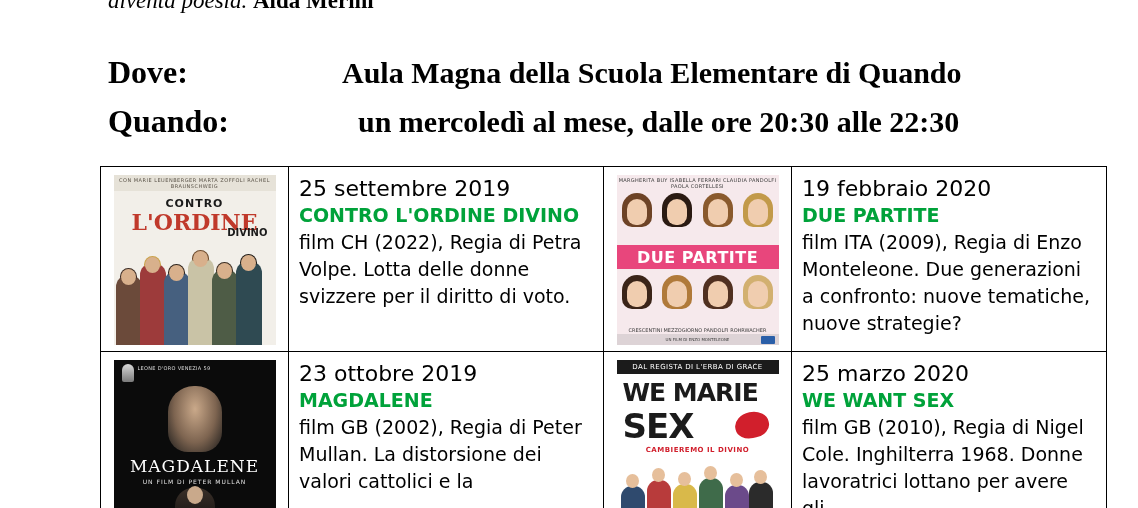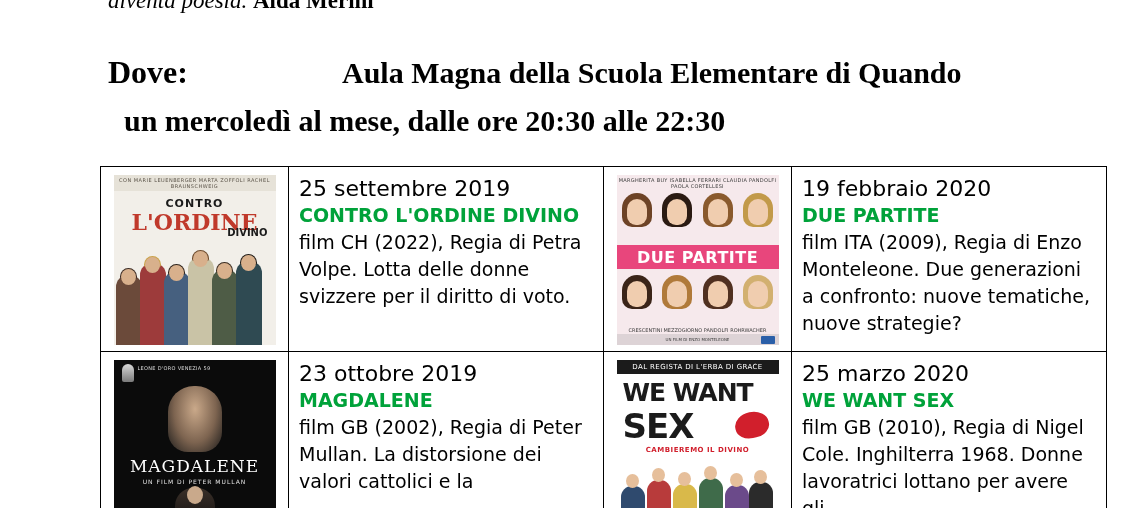--- a/index.html
+++ b/index.html
@@ -423,20 +423,21 @@
     <span class="italic">diventa poesia.</span>
     <span class="author">Alda Merini</span>
   </div>
 
   <div class="info-block">
     <div class="info-row r1">
       <div class="info-label">Dove:</div>
       <div class="info-value">Aula Magna della Scuola Elementare di Quando</div>
     </div>
     <div class="info-row r2">
+      <div class="info-label">Quando:</div>
       <div class="info-value">un mercoledì al mese, dalle ore 20:30 alle 22:30</div>
     </div>
   </div>
 
   <table class="film-table">
     <tbody>
       <tr>
 
         <td class="poster-cell">
           <div class="poster p1">
@@ -549,21 +550,21 @@
 
         <td class="text-cell">
           <div class="film-date">23 ottobre 2019</div>
           <div class="film-title">MAGDALENE</div>
           <div class="film-desc">film GB (2002), Regia di Peter Mullan. La distorsione dei valori cattolici e la</div>
         </td>
 
         <td class="poster-cell">
           <div class="poster p4">
             <div class="topline">DAL REGISTA DI L'ERBA DI GRACE</div>
-            <div class="wt1">WE WANT</div>
+            <div class="wt1">WE MARIE</div>
             <div class="wt2">SEX</div>
             <div class="lips"></div>
             <div class="wsub">CAMBIEREMO IL DIVINO</div>
             <div class="group">
               <div class="gfig" style="left:4px;  height:44px; background:#2f4a6e;"></div>
               <div class="ghead" style="left:9px;  bottom:42px;"></div>
 
               <div class="gfig" style="left:30px; height:50px; background:#b83b3b;"></div>
               <div class="ghead" style="left:35px; bottom:48px;"></div>
 

